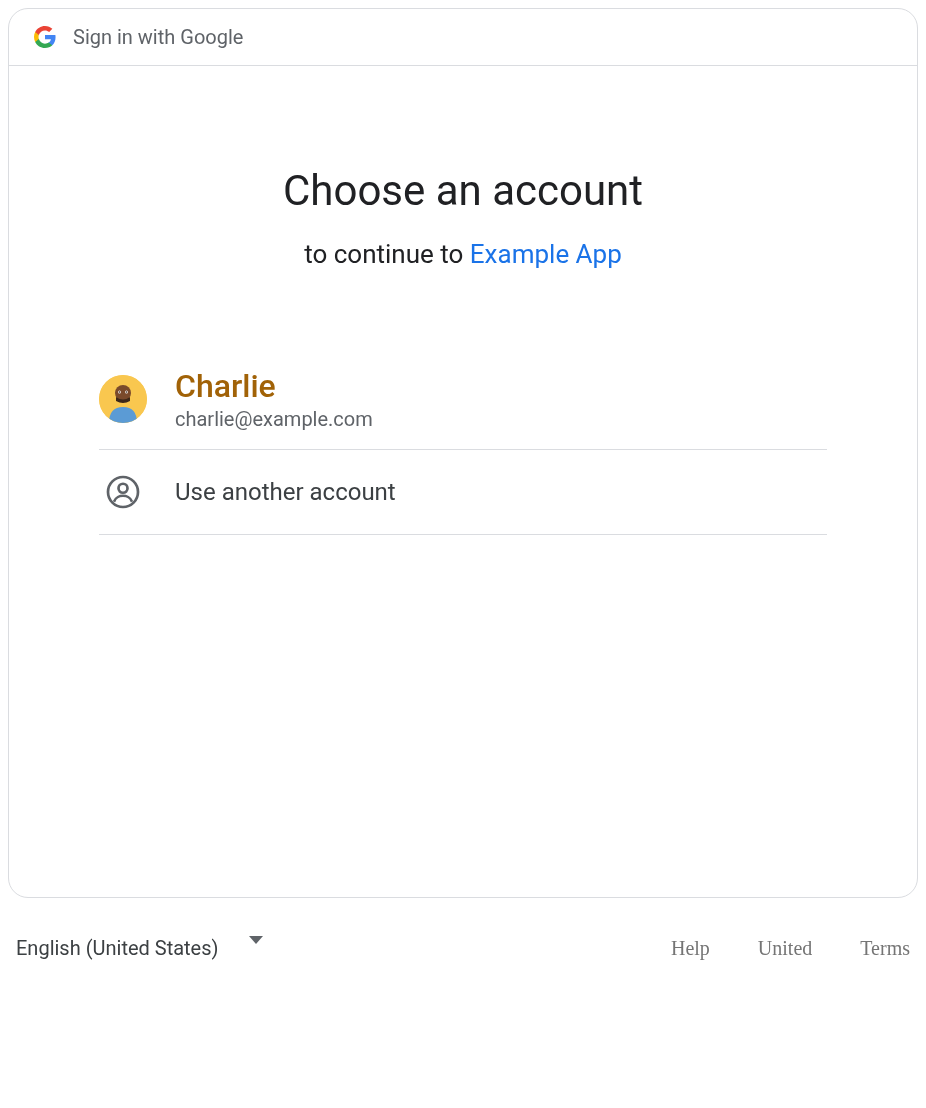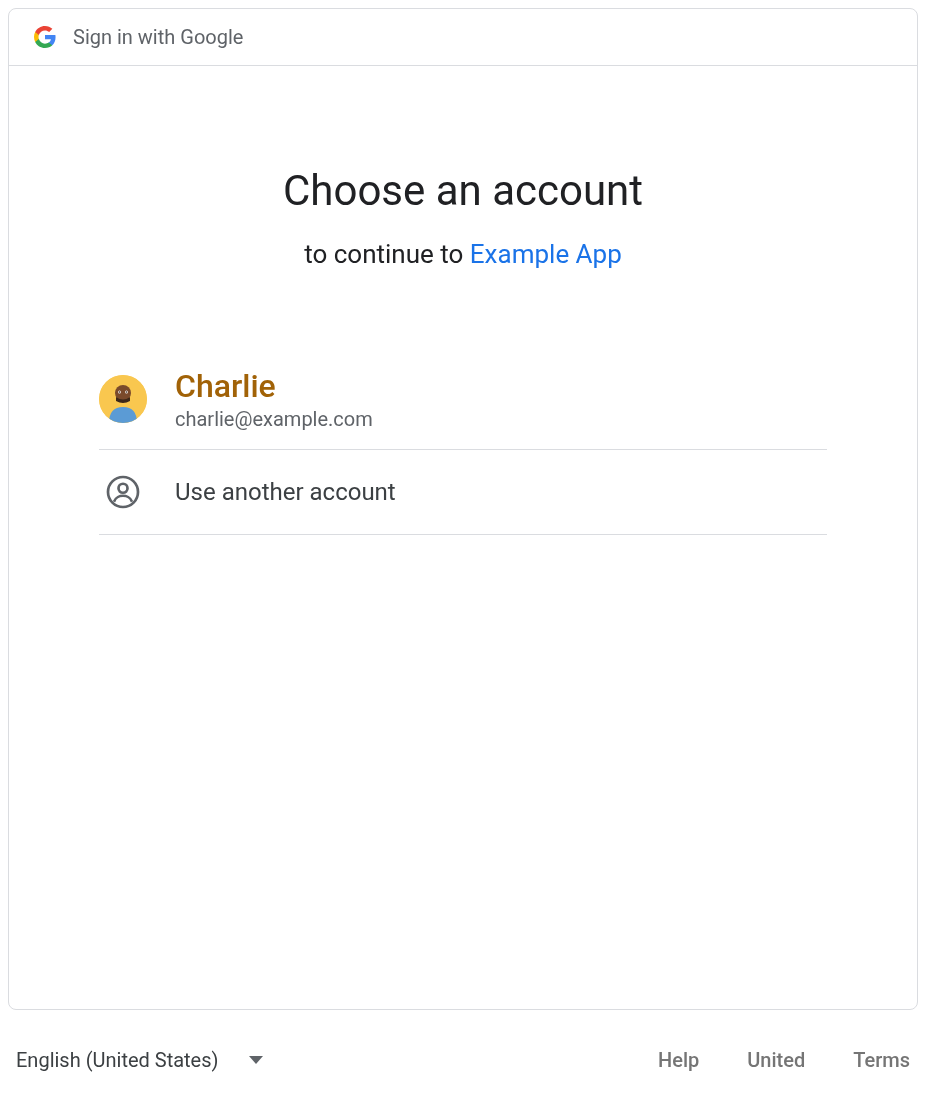--- a/index.html
+++ b/index.html
@@ -9,24 +9,24 @@
     }
     body {
       font-family: 'Google Sans', Roboto, Arial, sans-serif;
       background: #fff;
       width: 926px;
       height: 1108px;
       padding: 0;
     }
     .card {
       border: 1px solid #dadce0;
-      border-radius: 8px;
+      border-radius: 20px;
       margin: 8px;
       overflow: hidden;
-      height: 1002px;
+      height: 890px;
       display: flex;
       flex-direction: column;
     }
     .header-bar {
       display: flex;
       align-items: center;
       padding: 16px 24px;
       border-bottom: 1px solid #dadce0;
       gap: 16px;
     }
@@ -116,36 +116,37 @@
       font-weight: 400;
     }
     .footer {
       display: flex;
       align-items: center;
       justify-content: space-between;
       padding: 30px 16px 16px 16px;
     }
     .language-selector {
       display: flex;
-      align-items: center;
+      align-items: flex-start;
       gap: 30px;
       font-size: 20px;
       color: #3c4043;
       cursor: pointer;
     }
     .dropdown-icon {
       width: 0;
       height: 0;
       border-left: 7px solid transparent;
       border-right: 7px solid transparent;
       border-top: 8px solid #5f6368;
     }
     .footer-links {
       display: flex;
       gap: 48px;
+      font-family: Liberation Serif, serif;
     }
     .footer-link {
       font-size: 20px;
       color: #757575;
       font-weight: 500;
       text-decoration: none;
       cursor: pointer;
     }
   </style>
 </head>

